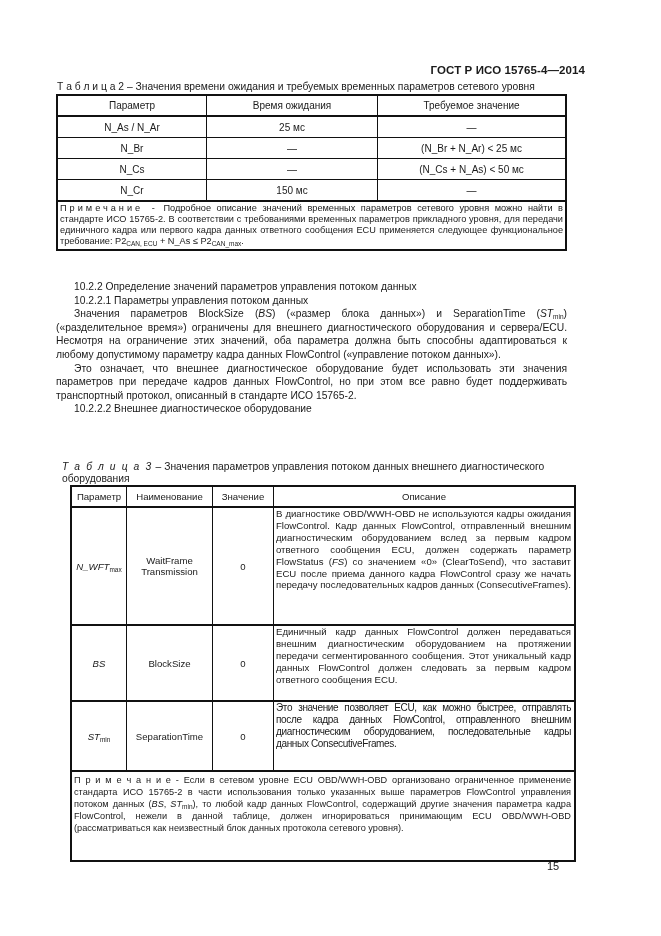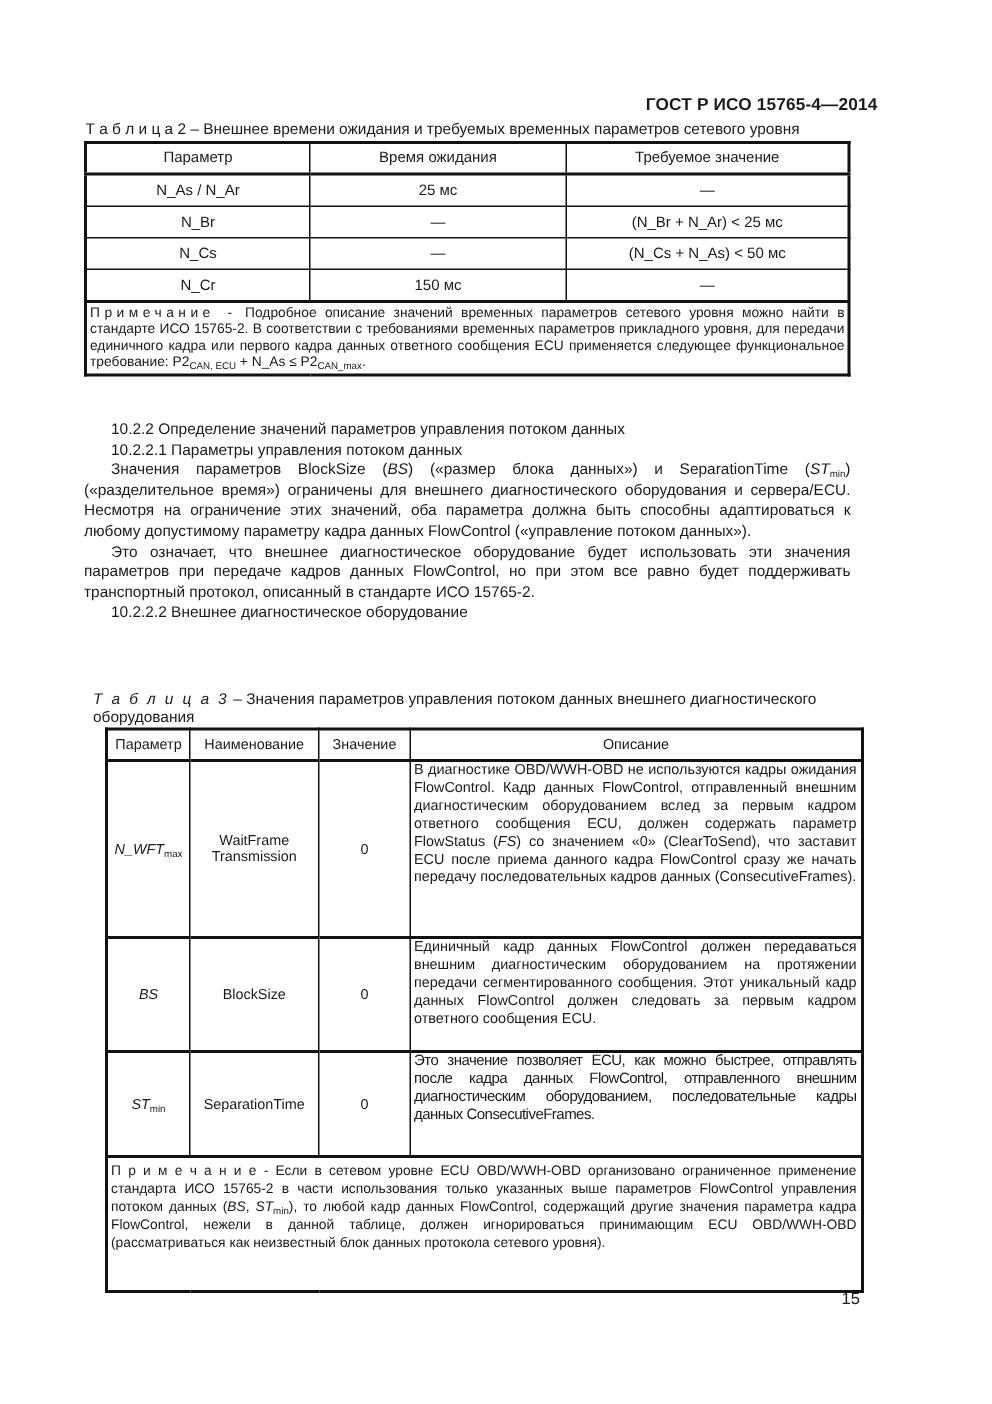--- a/index.html
+++ b/index.html
@@ -22,29 +22,29 @@
   .body p { margin:0; text-align:justify; text-indent:18px; }
   .body p.nj { text-align:left; }
   .t3 { left:70px; top:485px; width:506px; border:2px solid #111; font-size:9.6px; }
   .t3 td, .t3 th { border:1px solid #111; font-weight:normal; padding:0; }
   .t3 th { height:19px; text-align:center; }
   .t3 td.ctr { text-align:center; vertical-align:middle; }
   .t3 td.desc { text-align:justify; text-align-last:left; line-height:11.9px; padding:0 3px 0 2px; vertical-align:top;margin-left:24px; }
   .t3 tr.row td { border-top:2px solid #111; }
   .t3 td.desc.tight { letter-spacing:-0.35px; font-size:10px; }
   .t3 td.note { text-align:justify; text-align-last:left; font-size:9.2px; line-height:12px; padding:2px 3px 26px 2px; vertical-align:top; border-top:2px solid #111; }
-  .pnum { left:561px; top:860px; font-size:11px; }
+  .pnum { left:547px; top:860px; font-size:11px; }
   i { font-style:italic; }
 </style>
 </head>
 <body>
 
 <div class="abs hdr">ГОСТ Р ИСО 15765-4—2014</div>
 
-<div class="abs cap" style="left:57px; top:81px;"><span>Т а б л и ц а 2</span><span> – Внешнее времени ожидания и требуемых временных параметров сетевого уровня</span></div>
+<div class="abs cap" style="left:57px; top:81px;"><span>Т а б л и ц а 2</span><span> – Значения времени ожидания и требуемых временных параметров сетевого уровня</span></div>
 
 <table class="abs t2">
   <tbody>
       <tr>
     <th class="c1">Параметр</th>
     <th class="c2">Время ожидания</th>
     <th>Требуемое значение</th>
   </tr>
   <tr class="r0">
     <td>N_As / N_Ar</td>

